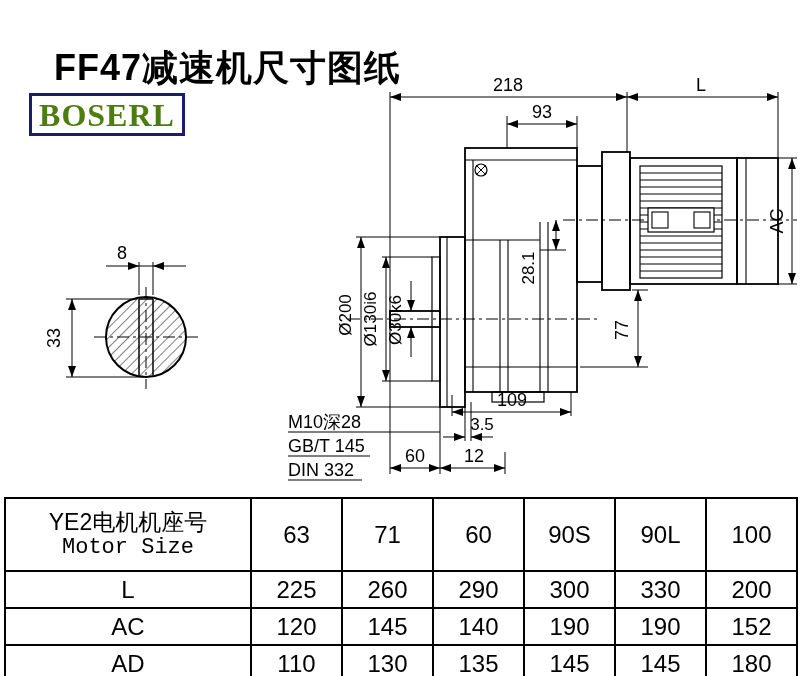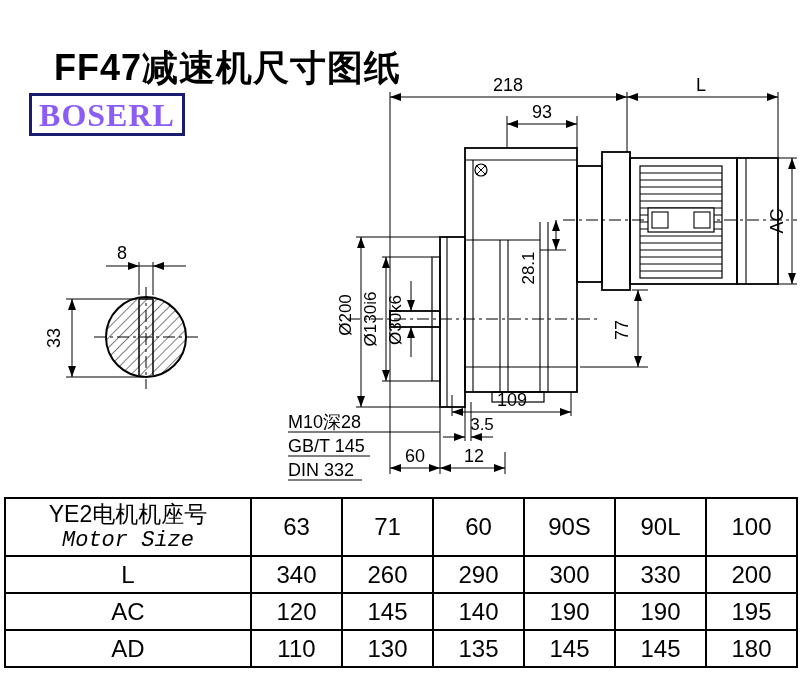--- a/index.html
+++ b/index.html
@@ -12,34 +12,34 @@
     position:absolute; left:54px; top:16px;
     font-size:36px; font-weight:bold; letter-spacing:1px;margin-top:28px;
   }
   .logo {
     position:absolute; left:29px; top:93px; width:156px; height:43px;
     border:3px solid #1b1b6f; display:flex; align-items:center; justify-content:center;
     background:#fff;
   }
   .logo span {
     font-family:"Liberation Serif", serif; font-weight:bold;
-    font-size:32px; color:#8b5cf6; letter-spacing:1px; line-height:1;
+    font-size:32px; color:#4d7c0f; letter-spacing:1px; line-height:1;
   }
   svg.drawing { position:absolute; left:0; top:0; }
   svg.drawing text { font-family:"Liberation Sans", sans-serif; fill:#000; stroke:none; }
 
   table.spec {
     position:absolute; left:4px; top:497px; width:792px;
     border-collapse:collapse; table-layout:fixed; text-align:center;
   }
   table.spec td { border:2px solid #000; vertical-align:middle; font-size:24px; }
-  table.spec tr.hdr td { height:58px; }
+  table.spec tr.hdr td { height:73px; }
   table.spec tr.row td { height:37px; }
   .hdr-cn { font-size:23px; line-height:1.15; }
-  .hdr-en { font-family:"Liberation Mono", monospace; font-size:22px; line-height:1.15;font-style:italic; }
+  .hdr-en { font-family:"Liberation Mono", monospace; font-size:22px; line-height:1.15; }
 </style>
 </head>
 <body>
 
 <div class="title">FF47减速机尺寸图纸</div>
 
 <div class="logo">
   <span>BOSERL</span>
 </div>
 
@@ -227,35 +227,35 @@
       </td>
       <td>63</td>
       <td>71</td>
       <td>60</td>
       <td>90S</td>
       <td>90L</td>
       <td>100</td>
     </tr>
     <tr class="row">
       <td>L</td>
-      <td>340</td>
+      <td>225</td>
       <td>260</td>
       <td>290</td>
       <td>300</td>
       <td>330</td>
       <td>200</td>
     </tr>
     <tr class="row">
       <td>AC</td>
       <td>120</td>
       <td>145</td>
       <td>140</td>
       <td>190</td>
       <td>190</td>
-      <td>195</td>
+      <td>152</td>
     </tr>
     <tr class="row">
       <td>AD</td>
       <td>110</td>
       <td>130</td>
       <td>135</td>
       <td>145</td>
       <td>145</td>
       <td>180</td>
     </tr>

